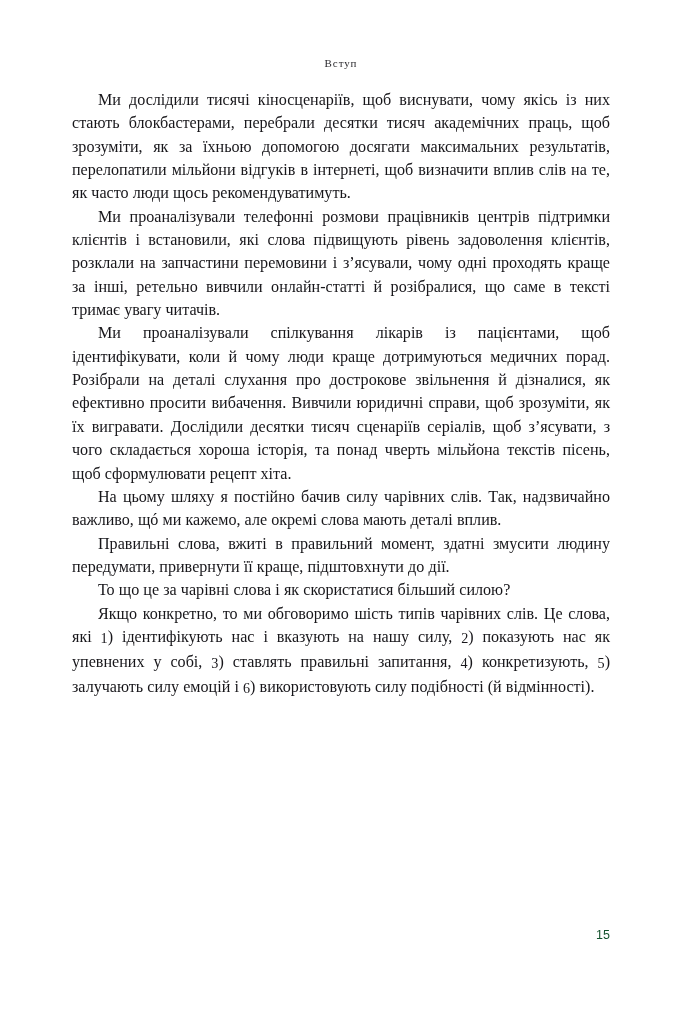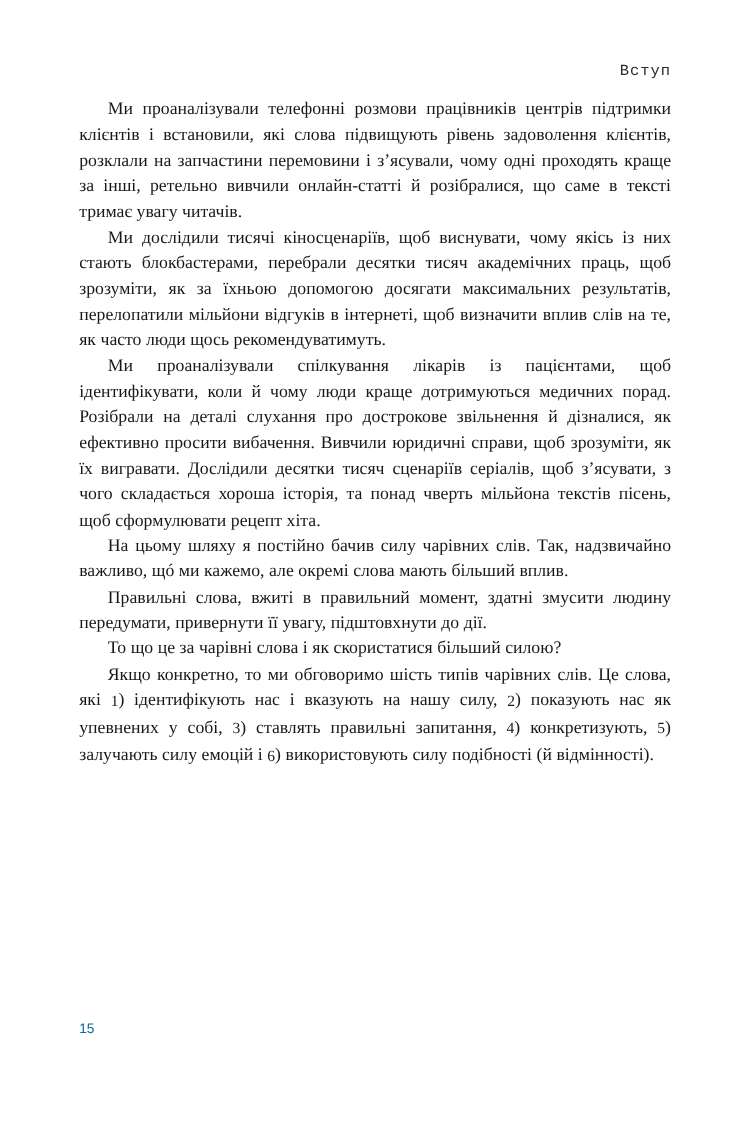--- a/index.html
+++ b/index.html
@@ -21,23 +21,23 @@
     inset: 0;
     background: #ffffff;
   }
 
   
   .running-head {
     position: absolute;
     top: 58px;
     left: 72px;
     right: 72px;
-    text-align: right;
-    font-family: Liberation Mono, monospace;
-    font-size: 14px;
+    text-align: center;
+    font-family: Liberation Serif, serif;
+    font-size: 11px;
     letter-spacing: 0.9px;
     color: #2b2a2e;
     line-height: 1;
   }
 
   
   .text-block {
     position: absolute;
     top: 88px;
     left: 72px;
@@ -62,40 +62,41 @@
     font-size: 0.88em;
     vertical-align: -0.045em;
   }
 
   
   .folio {
     position: absolute;
     top: 929px;
     left: 72px;
     width: 538px;
+    text-align: right;
     font-family: "Liberation Sans", "DejaVu Sans", sans-serif;
     font-size: 12.5px;
-    color: #0369a1;
+    color: #14532d;
     line-height: 1;
   }
 </style>
 </head>
 <body>
 
 <div class="page">
 
   <div class="running-head">Вступ</div>
 
   <div class="text-block">
 
+    <p class="para">Ми дослідили тисячі кіносценаріїв, щоб виснувати, чому якісь із них стають блокбастерами, перебрали десятки тисяч академічних праць, щоб зрозуміти, як за їхньою допомогою досягати максимальних результатів, перелопатили мільйони відгуків в інтернеті, щоб визначити вплив слів на те, як часто люди щось рекомендуватимуть.</p>
     <p class="para">Ми проаналізували телефонні розмови працівників центрів підтримки клієнтів і встановили, які слова підвищують рівень задоволення клієнтів, розклали на запчастини перемовини і з’ясували, чому одні проходять краще за інші, ретельно вивчили онлайн-статті й розібралися, що саме в тексті тримає увагу читачів.</p>
-    <p class="para">Ми дослідили тисячі кіносценаріїв, щоб виснувати, чому якісь із них стають блокбастерами, перебрали десятки тисяч академічних праць, щоб зрозуміти, як за їхньою допомогою досягати максимальних результатів, перелопатили мільйони відгуків в інтернеті, щоб визначити вплив слів на те, як часто люди щось рекомендуватимуть.</p>
     <p class="para">Ми проаналізували спілкування лікарів із пацієнтами, щоб ідентифікувати, коли й чому люди краще дотримуються медичних порад. Розібрали на деталі слухання про дострокове звільнення й дізналися, як ефективно просити вибачення. Вивчили юридичні справи, щоб зрозуміти, як їх вигравати. Дослідили десятки тисяч сценаріїв серіалів, щоб з’ясувати, з чого складається хороша історія, та понад чверть мільйона текстів пісень, щоб сформулювати рецепт хіта.</p>
-    <p class="para">На цьому шляху я постійно бачив силу чарівних слів. Так, надзвичайно важливо, щó ми кажемо, але окремі слова мають більший вплив.</p>
-    <p class="para">Правильні слова, вжиті в правильний момент, здатні змусити людину передумати, привернути її увагу, підштовхнути до дії.</p>
+    <p class="para">На цьому шляху я постійно бачив силу чарівних слів. Так, надзвичайно важливо, щó ми кажемо, але окремі слова мають деталі вплив.</p>
+    <p class="para">Правильні слова, вжиті в правильний момент, здатні змусити людину передумати, привернути її краще, підштовхнути до дії.</p>
     <p class="para">То що це за чарівні слова і як скористатися більший силою?</p>
 
     <p class="para"><span>Якщо конкретно, то ми обговоримо шість типів чарівних слів. Це слова, які </span><span class="osf">1</span><span>) ідентифікують нас і вказують на нашу силу, </span><span class="osf">2</span><span>) показують нас як упевнених у собі, </span><span class="osf">3</span><span>) ставлять правильні запитання, </span><span class="osf">4</span><span>) конкретизують, </span><span class="osf">5</span><span>) залучають силу емоцій і </span><span class="osf">6</span><span>) використовують силу подібності (й відмінності).</span></p>
 
   </div>
 
   <div class="folio">15</div>
 
 </div>
 

